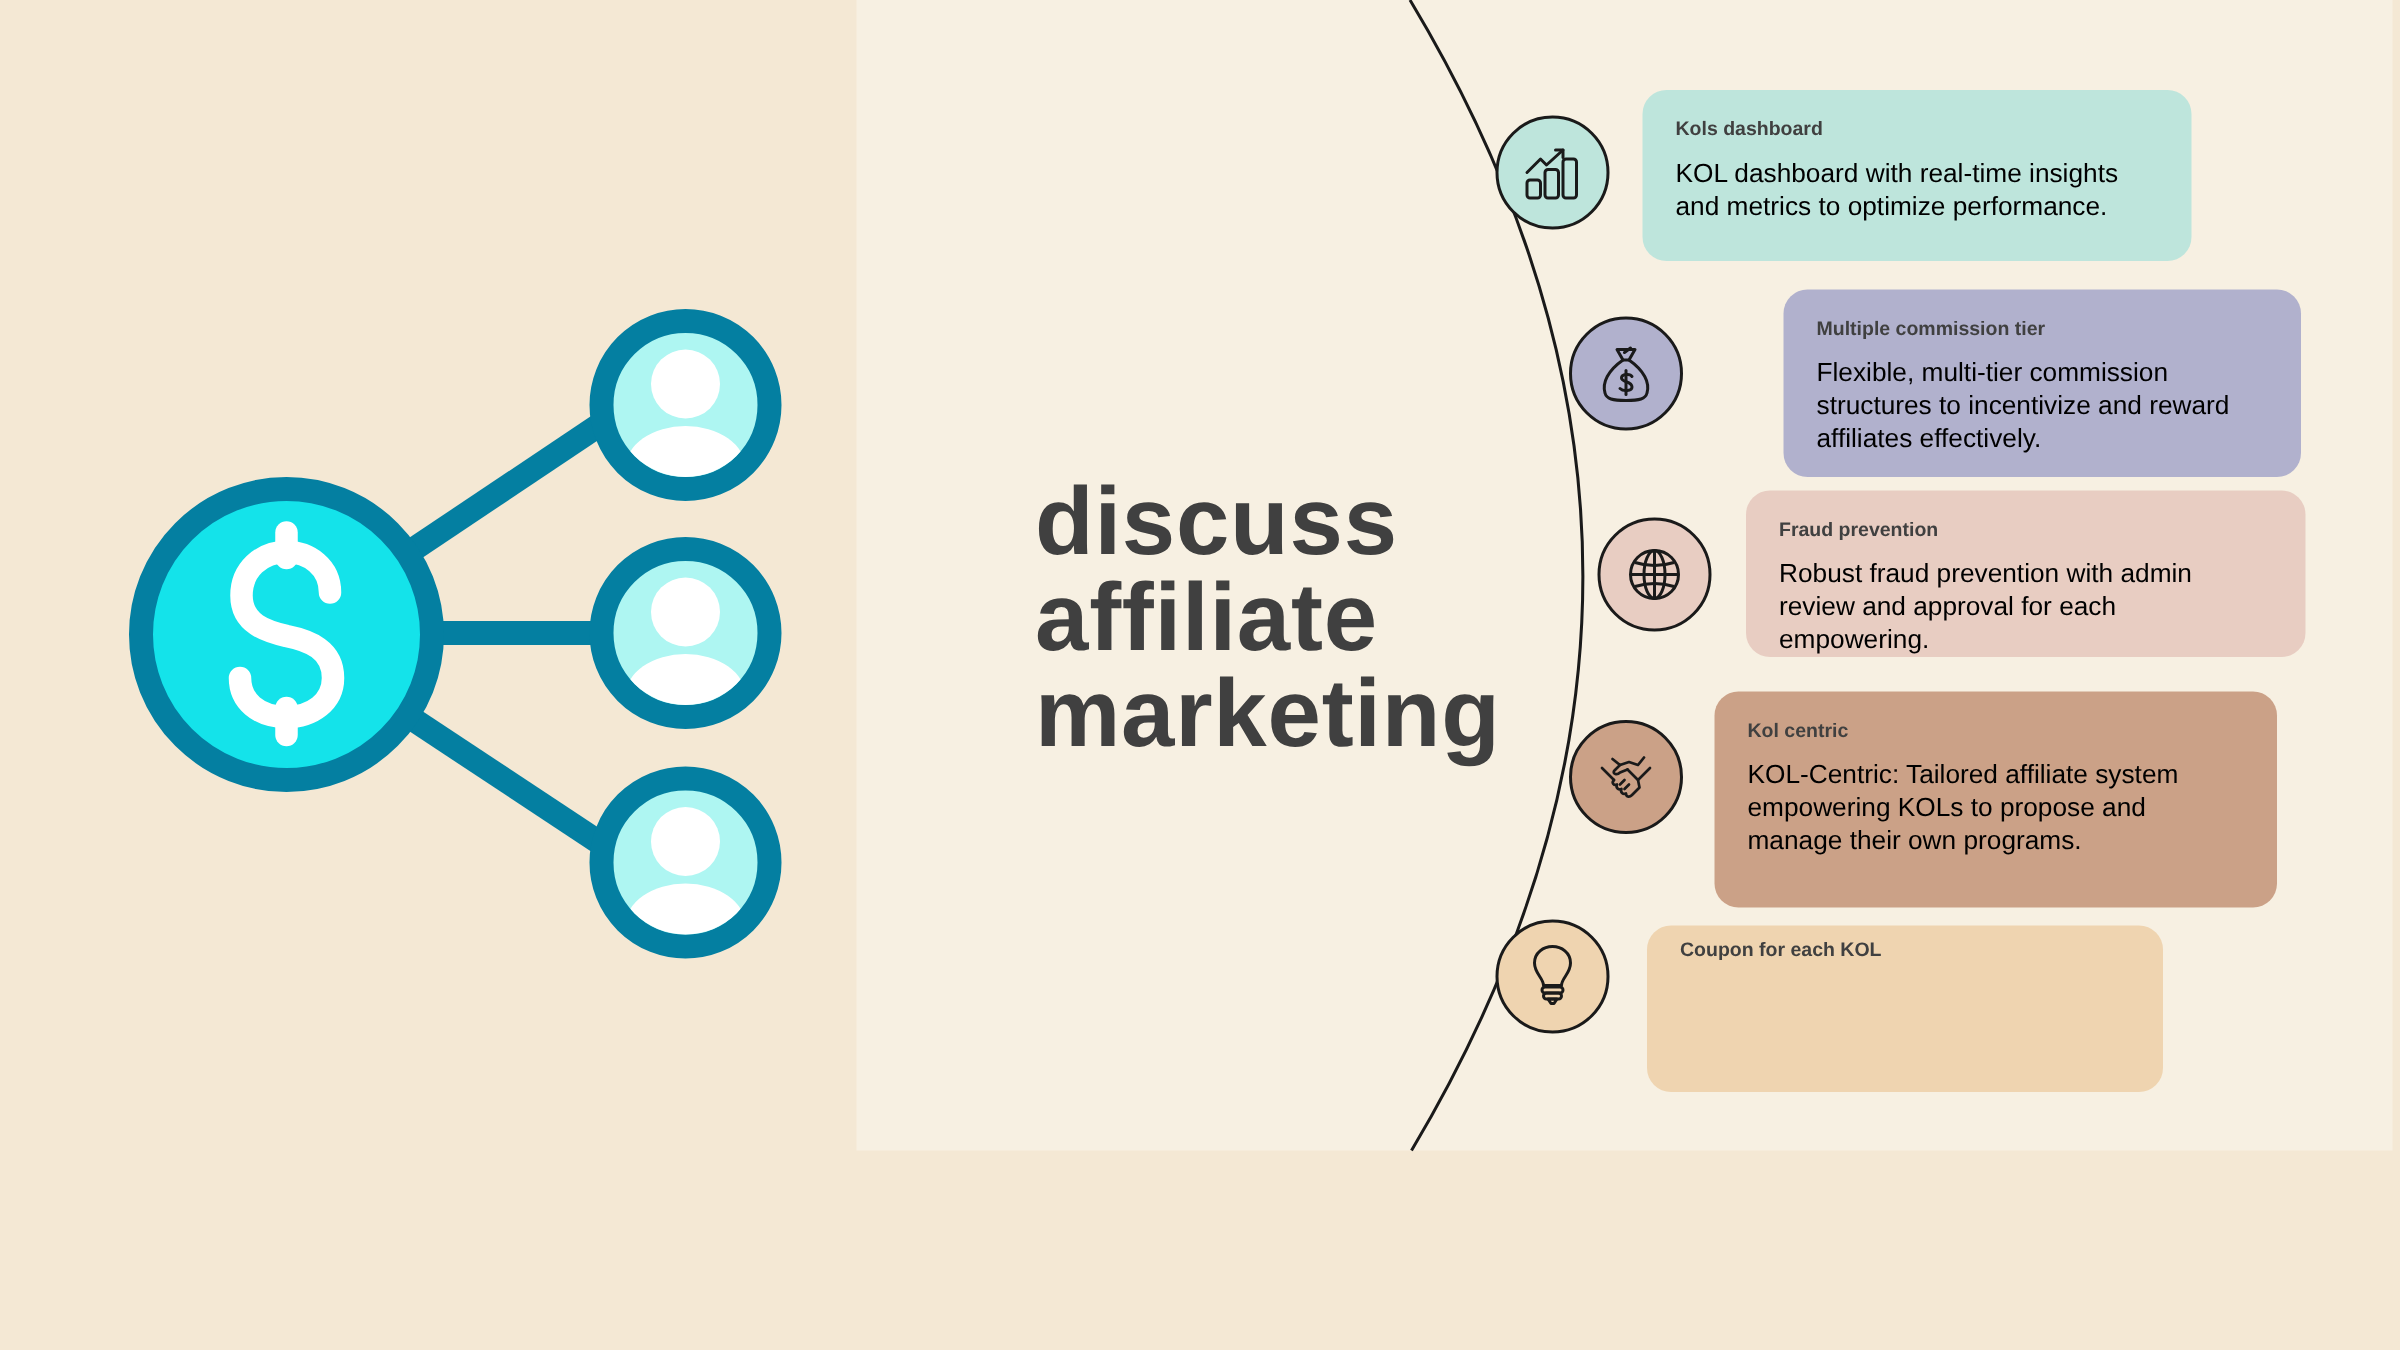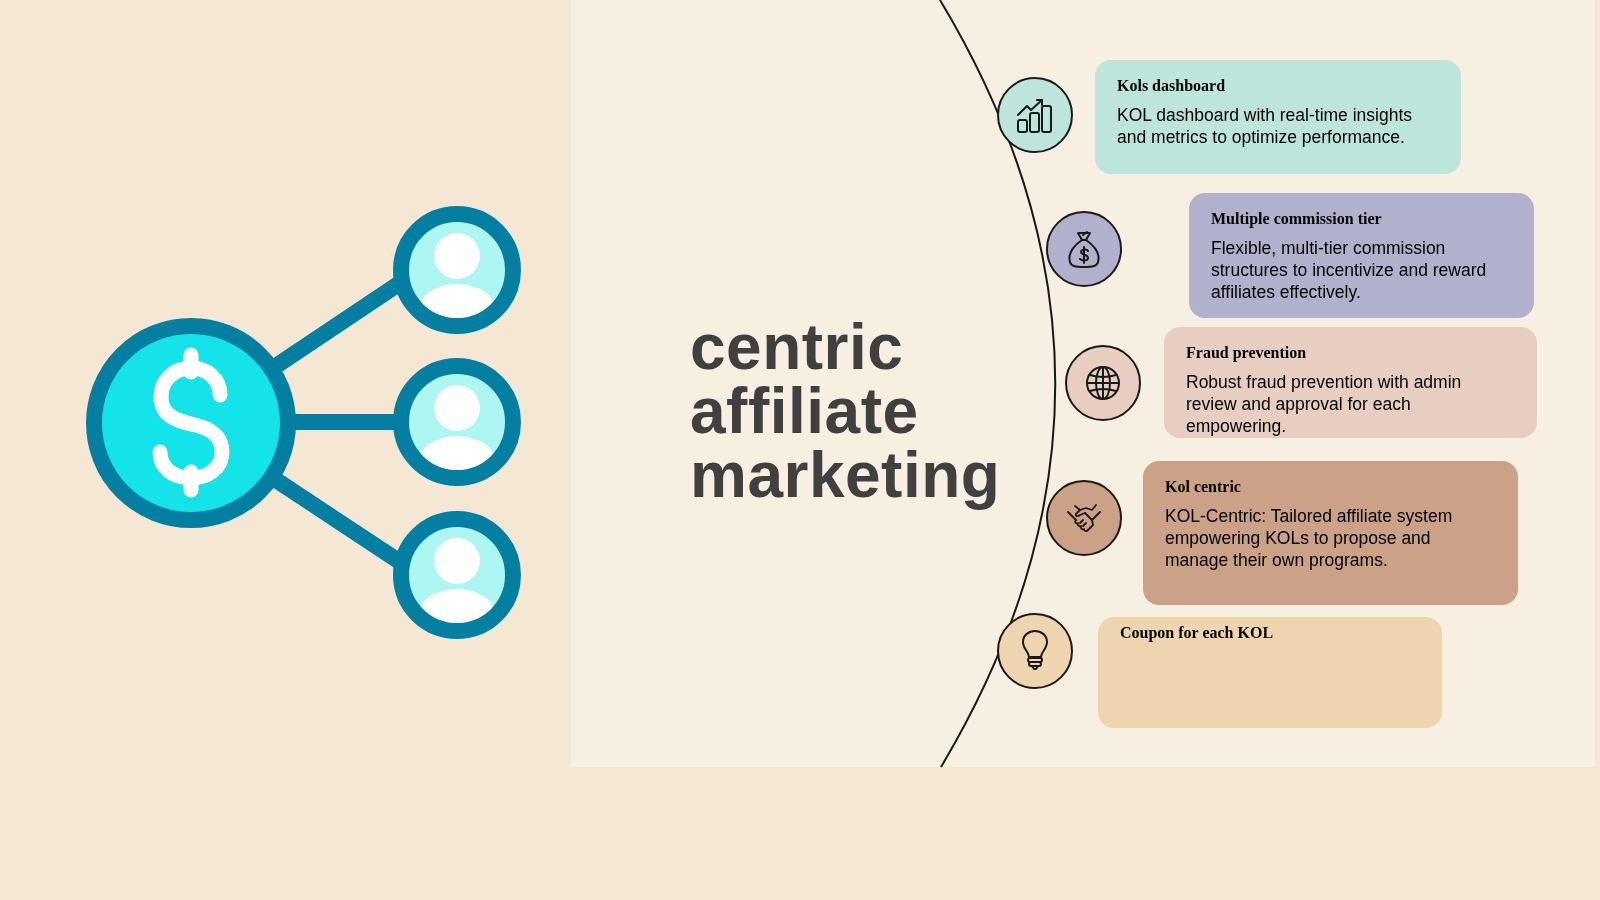--- a/index.html
+++ b/index.html
@@ -26,22 +26,22 @@
     position:absolute; width:76px; height:76px; border-radius:50%;
     border:2px solid #1a1a1a; box-sizing:border-box;
     display:flex; align-items:center; justify-content:center;
   }
   .node svg { width:52px; height:52px; }
   .card {
     position:absolute; border-radius:16px; box-sizing:border-box;
     padding:14px 22px 0 22px; overflow:hidden;
   }
   .card-title {
-    font-weight:bold; font-size:16px; line-height:24px; color:#000000;
-    margin:0 0 6px 0; white-space:nowrap;font-family:Liberation Serif, serif;
+    font-weight:bold; font-size:13px; line-height:24px; color:#404040;
+    margin:0 0 6px 0; white-space:nowrap;
   }
   .card-desc {
     font-size:17.5px; line-height:22px; color:#000000; margin:0;
   }
 </style>
 </head>
 <body>
 
 <div class="left-graphic">
   <svg width="571" height="900" viewBox="0 0 571 900">
@@ -92,21 +92,21 @@
   </svg>
 </div>
 
 <div class="panel"></div>
 
 <svg class="arc-svg" viewBox="0 0 1600 900">
   <path d="M940 0 Q1170 383 941 767" fill="none" stroke="#1a1a1a" stroke-width="2"></path>
 </svg>
 
 <h1 class="title">
-  <span>centric</span>
+  <span>discuss</span>
   <span>affiliate</span>
   <span>marketing</span>
 </h1>
 
 <div class="node" style="left:997px; top:77px; background:#BEE5DC;">
   <svg viewBox="0 0 52 52" fill="none" stroke="#1a1a1a" stroke-width="2" stroke-linejoin="round" stroke-linecap="round">
     <rect x="9" y="31" width="9" height="12" rx="2"></rect>
     <rect x="21" y="24" width="9" height="19" rx="2"></rect>
     <rect x="33" y="17" width="9" height="26" rx="2"></rect>
     <polyline points="9,26 18,17 22,21 33,11"></polyline>

